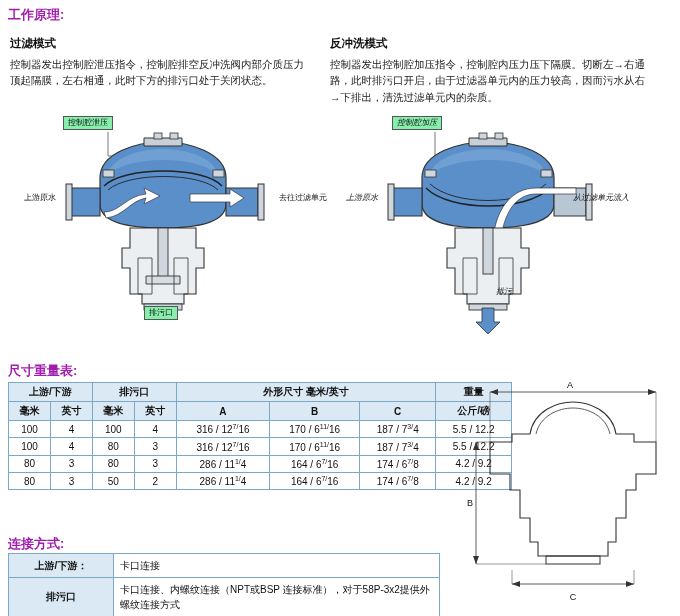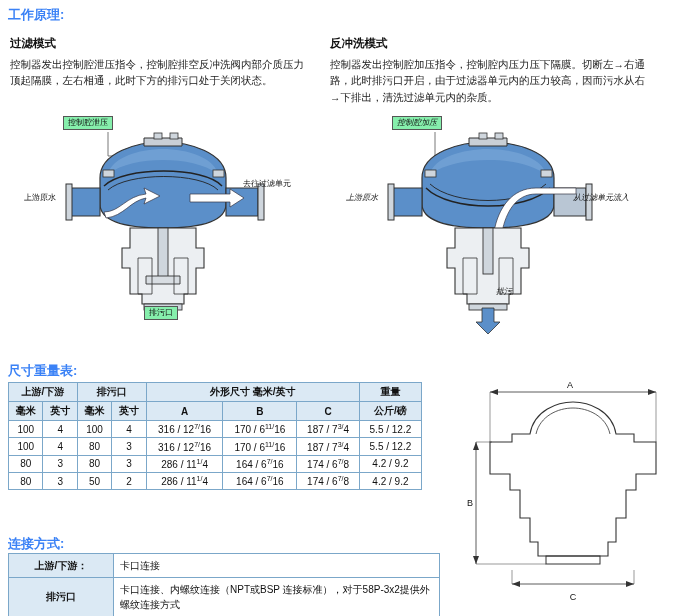--- a/index.html
+++ b/index.html
@@ -5,21 +5,21 @@
   html,body{margin:0;padding:0;}
   body{
     width:680px;height:616px;
     background:#ffffff;
     font-family:"Liberation Sans","DejaVu Sans",sans-serif;
     color:#111;
     position:relative;
     overflow:hidden;
   }
   .sec-title{
-    font-size:13px;font-weight:bold;color:#3b82f6;
+    font-size:13px;font-weight:bold;color:#a21caf;
   }
   #working-principle-title{position:absolute;left:8px;top:6px;}
   .mode-col{position:absolute;top:36px;}
   .mode-title{font-size:11.5px;font-weight:bold;margin-bottom:5px;}
   .mode-desc{font-size:10.5px;line-height:1.55;color:#222;}
   #mode-filter{left:10px;width:300px;}
   #mode-backwash{left:330px;width:320px;}
 
   
   .diagram{position:absolute;top:108px;height:230px;}
@@ -50,21 +50,21 @@
     border:1px solid #7ba7c9;
   }
   .tbl th,.tbl td{
     border:1px solid #7ba7c9;
     text-align:center;
     padding:2px 3px;
     font-weight:normal;
     color:#111;
   }
   .tbl th{background:#dbe9f4;font-weight:bold;}
-  #size-table{left:8px;top:382px;width:414px;}
+  #size-table{left:8px;top:382px;width:504px;}
   #conn-table{left:8px;top:553px;width:432px;}
   #conn-table td{padding:4px 6px;}
   #conn-table .c1{background:#dbe9f4;font-weight:bold;width:92px;text-align:center;margin-top:16px;}
   #conn-table .c2{text-align:left;line-height:1.5;}
   sup{font-size:7px;}
 
   
   #dim-drawing{position:absolute;left:460px;top:378px;width:214px;height:230px;}
 </style>
 </head>
@@ -118,21 +118,21 @@
     <rect x="150" y="120" width="10" height="52" fill="#cfd6dd" stroke="#333" stroke-width="0.9"></rect>
     <path d="M138,168 L172,168 L172,176 L138,176 Z" fill="#d8dde2" stroke="#333" stroke-width="0.9"></path>
     <path d="M130,150 L144,150 L144,186 L130,186 Z" fill="none" stroke="#333" stroke-width="0.8"></path>
     <path d="M166,150 L180,150 L180,186 L166,186 Z" fill="none" stroke="#333" stroke-width="0.8"></path>
 
     <rect x="136" y="196" width="38" height="6" fill="#cfd6dd" stroke="#333" stroke-width="0.9"></rect>
   </svg>
 
   <div class="callout" style="left:55px;top:8px;">控制腔泄压</div>
   <div class="lbl" style="left:16px;top:86px;">上游原水</div>
-  <div class="lbl" style="left:235px;top:72px;">去往过滤单元</div>
+  <div class="lbl" style="left:235px;top:86px;padding-left:36px;">去往过滤单元</div>
   <div class="callout" style="left:136px;top:198px;">排污口</div>
 </div>
 
 <div class="diagram" id="diagram-backwash">
   <svg width="330" height="230" viewBox="0 0 330 230">
     <path d="M105,24 L105,48 L150,48" fill="none" stroke="#555" stroke-width="0.8"></path>
     <path d="M62,92 L92,92" fill="none" stroke="#555" stroke-width="0.8"></path>
     <path d="M258,92 L224,92" fill="none" stroke="#555" stroke-width="0.8"></path>
     <path d="M158,186 L158,208" fill="none" stroke="#555" stroke-width="0.8"></path>
 

